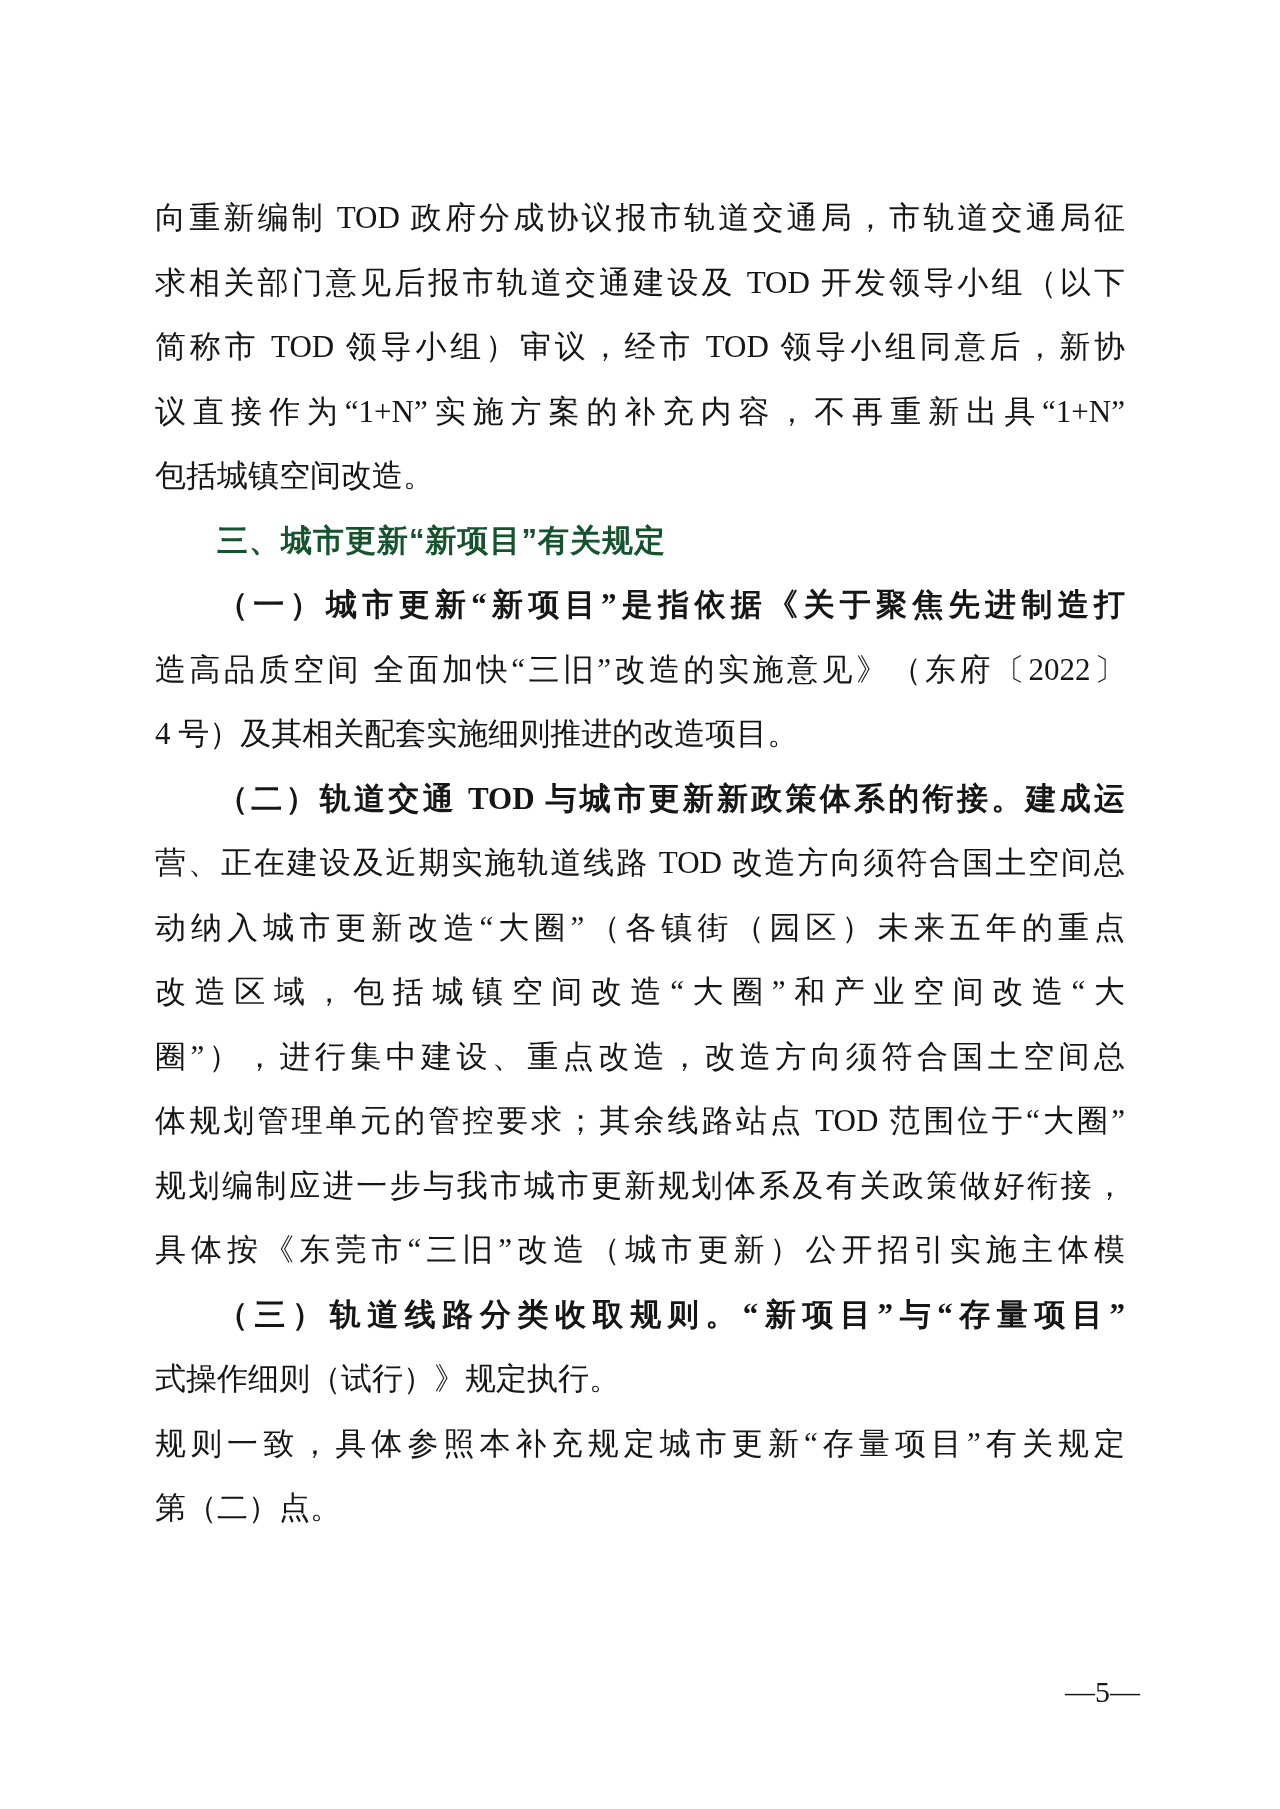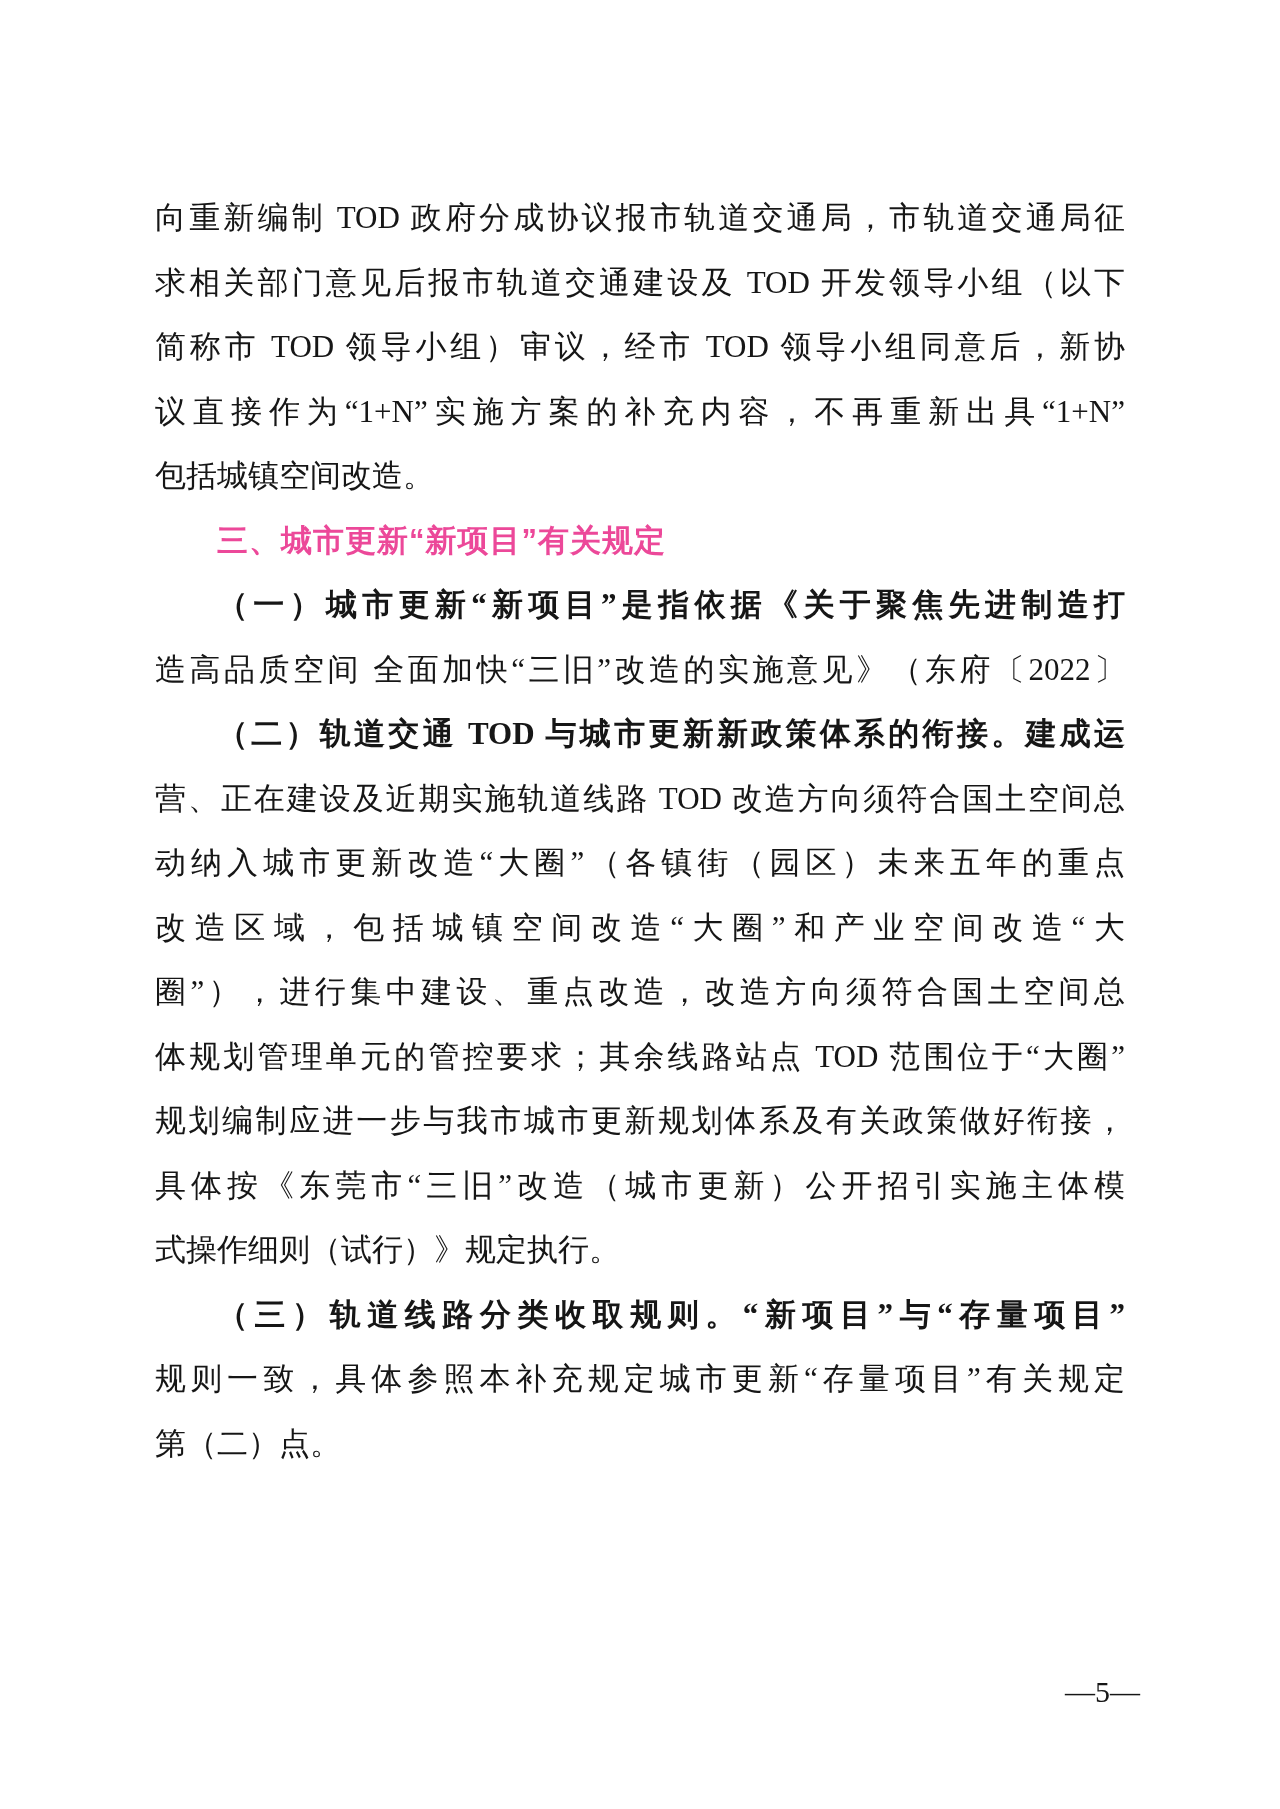--- a/index.html
+++ b/index.html
@@ -40,21 +40,21 @@
     text-align: justify;
     text-align-last: justify;
   }
   .line.indent {
     text-indent: 2em;
     font-weight: bold;
   }
   .line.heading {
     font-family: "Liberation Sans", "DejaVu Sans", sans-serif;
     font-weight: 700;
-    color: #ec4899;
+    color: #14532d;
     letter-spacing: 1px;
   }
   .page-number {
     position: absolute;
     top: 1674px;
     right: 167px;
     font-size: 30px;
     line-height: 36px;
     color: #161616;
     font-family: "Liberation Serif", "DejaVu Serif", serif;
@@ -66,27 +66,28 @@
 <div class="page">
   <div class="text-block">
       <div class="line fill">向重新编制 TOD 政府分成协议报市轨道交通局，市轨道交通局征</div>
       <div class="line fill">求相关部门意见后报市轨道交通建设及 TOD 开发领导小组（以下</div>
       <div class="line fill">简称市 TOD 领导小组）审议，经市 TOD 领导小组同意后，新协</div>
       <div class="line fill">议直接作为“1+N”实施方案的补充内容，不再重新出具“1+N”</div>
       <div class="line">包括城镇空间改造。</div>
       <div class="line indent heading">三、城市更新“新项目”有关规定</div>
       <div class="line fill indent">（一）城市更新“新项目”是指依据《关于聚焦先进制造打</div>
       <div class="line fill">造高品质空间 全面加快“三旧”改造的实施意见》（东府〔2022〕</div>
+      <div class="line">4 号）及其相关配套实施细则推进的改造项目。</div>
       <div class="line fill indent">（二）轨道交通 TOD 与城市更新新政策体系的衔接。建成运</div>
       <div class="line fill">营、正在建设及近期实施轨道线路 TOD 改造方向须符合国土空间总</div>
       <div class="line fill">动纳入城市更新改造“大圈”（各镇街（园区）未来五年的重点</div>
       <div class="line fill">改造区域，包括城镇空间改造“大圈”和产业空间改造“大</div>
       <div class="line fill">圈”），进行集中建设、重点改造，改造方向须符合国土空间总</div>
       <div class="line fill">体规划管理单元的管控要求；其余线路站点 TOD 范围位于“大圈”</div>
       <div class="line fill">规划编制应进一步与我市城市更新规划体系及有关政策做好衔接，</div>
       <div class="line fill">具体按《东莞市“三旧”改造（城市更新）公开招引实施主体模</div>
+      <div class="line fill indent">（三）轨道线路分类收取规则。“新项目”与“存量项目”</div>
       <div class="line">式操作细则（试行）》规定执行。</div>
-      <div class="line fill indent">（三）轨道线路分类收取规则。“新项目”与“存量项目”</div>
       <div class="line fill">规则一致，具体参照本补充规定城市更新“存量项目”有关规定</div>
       <div class="line">第（二）点。</div>
     </div>
   <div class="page-number">—5—</div>
 </div>
 
 </body></html>

